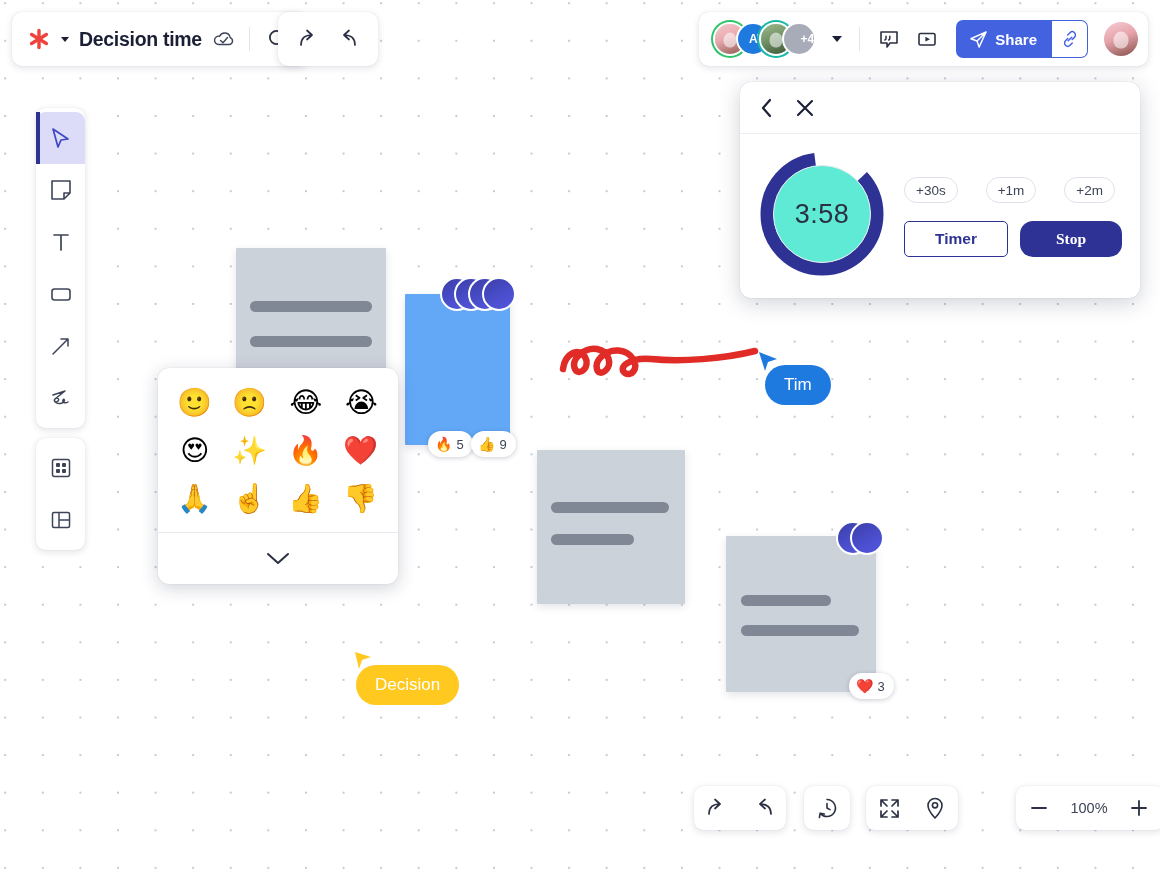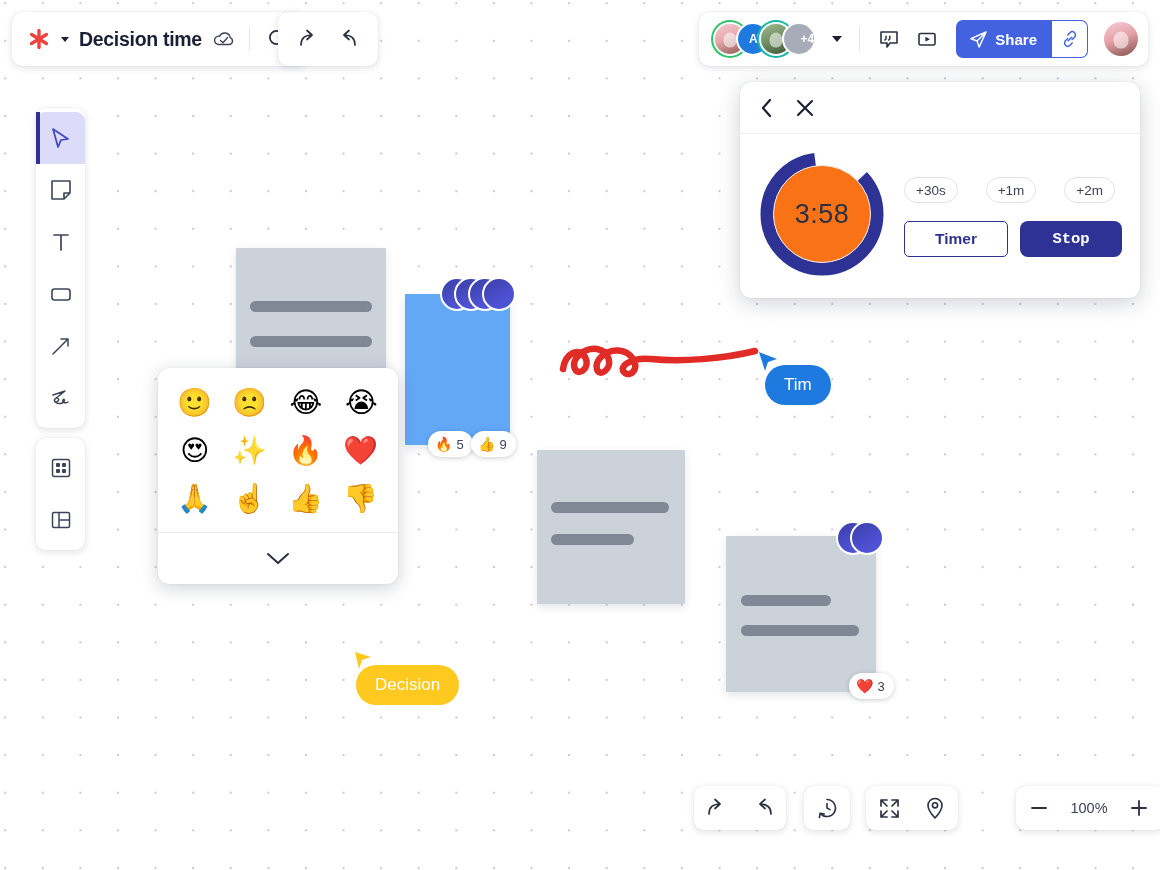--- a/index.html
+++ b/index.html
@@ -191,41 +191,41 @@
   #timer-head {
     height: 52px; display: flex; align-items: center; padding: 0 16px;
     border-bottom: 1px solid #eceef3; gap: 12px;
   }
   #timer-title { font-size: 19px; font-weight: 700; color: #1a1f36; flex: 1; }
   #timer-body { display: flex; align-items: center; padding: 18px 18px 22px 20px; gap: 20px; }
   #ring-wrap { position: relative; width: 124px; height: 124px; flex: none; }
   #ring-wrap svg { position: absolute; inset: 0; }
   #ring-inner {
     position: absolute; left: 13px; top: 13px; width: 98px; height: 98px;
-    border-radius: 50%; background: #f97316; border: 1px solid #eaecf2;
+    border-radius: 50%; background: #5eead4; border: 1px solid #eaecf2;
     display: flex; align-items: center; justify-content: center;
   }
   #timer-value { font-size: 27px; color: #2b3142; letter-spacing: .5px; }
   #timer-right { flex: 1; display: flex; flex-direction: column; gap: 18px; padding-top: 6px; }
   #chips { display: flex; gap: 28px; }
   .chip {
     height: 26px; padding: 0 11px; border-radius: 13px; border: 1px solid #dfe2ea;
     background: #fff; color: #3d4457; font-size: 13.5px; cursor: pointer;
     display: flex; align-items: center; font-family: "Liberation Sans", sans-serif;
   }
   #timer-actions { display: flex; gap: 12px; }
   #pause-btn {
     flex: 1; height: 36px; border: 1.5px solid var(--navy); background: #fff;
     color: var(--navy); border-radius: 5px; font-size: 15.5px; font-weight: 700;
     cursor: pointer; font-family: "Liberation Sans", sans-serif;
   }
   #stop-btn {
     flex: 1; height: 36px; border: none; background: var(--navy); color: #fff;
-    border-radius: 8px; font-size: 15.5px; font-weight: 700; cursor: pointer;
-    font-family: Liberation Mono, monospace;
+    border-radius: 13px; font-size: 15.5px; font-weight: 700; cursor: pointer;
+    font-family: Liberation Serif, serif;
   }
 
   
   .botgroup {
     position: absolute; bottom: 40px; height: 44px; background: #fff;
     border-radius: 9px; display: flex; align-items: center;
     box-shadow: 0 2px 7px rgba(22,30,60,.13), 0 0 1px rgba(22,30,60,.15);
   }
   .botbtn {
     width: 46px; height: 44px; display: flex; align-items: center;

